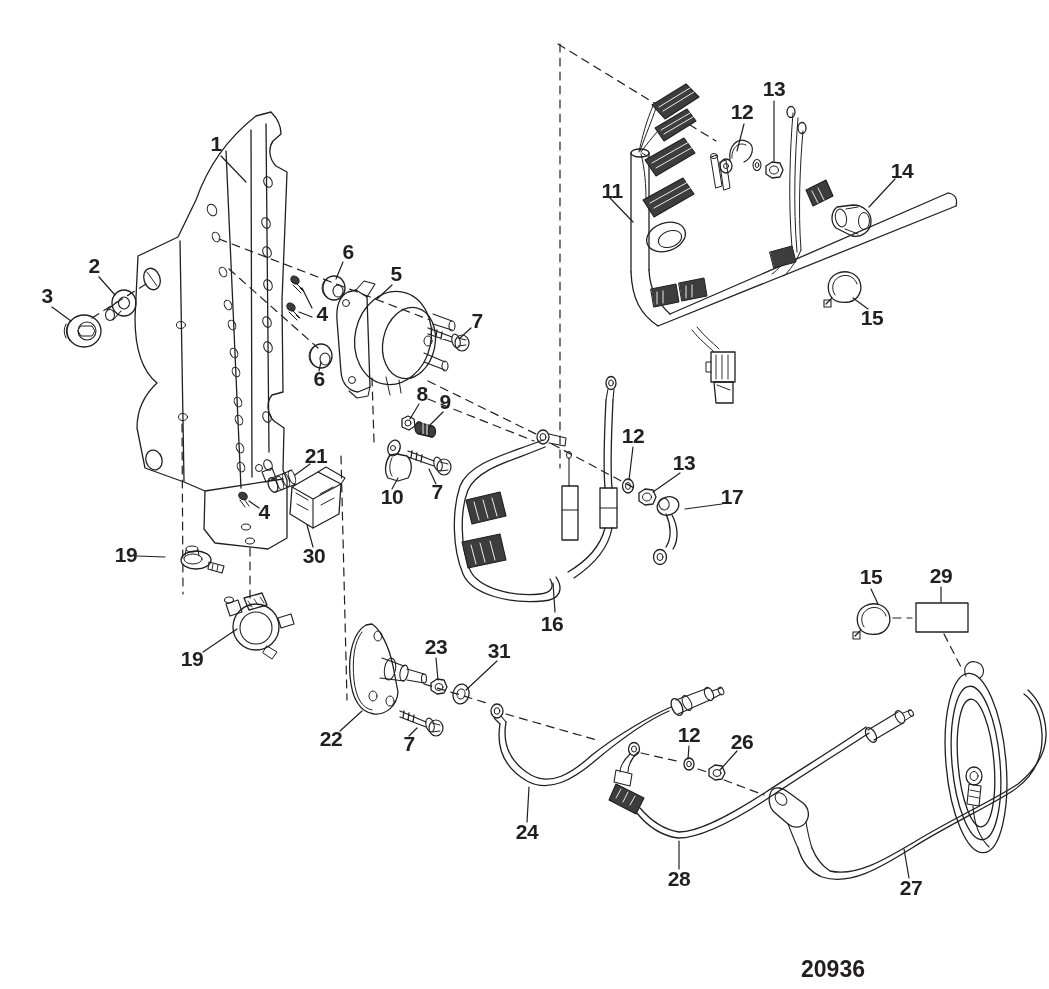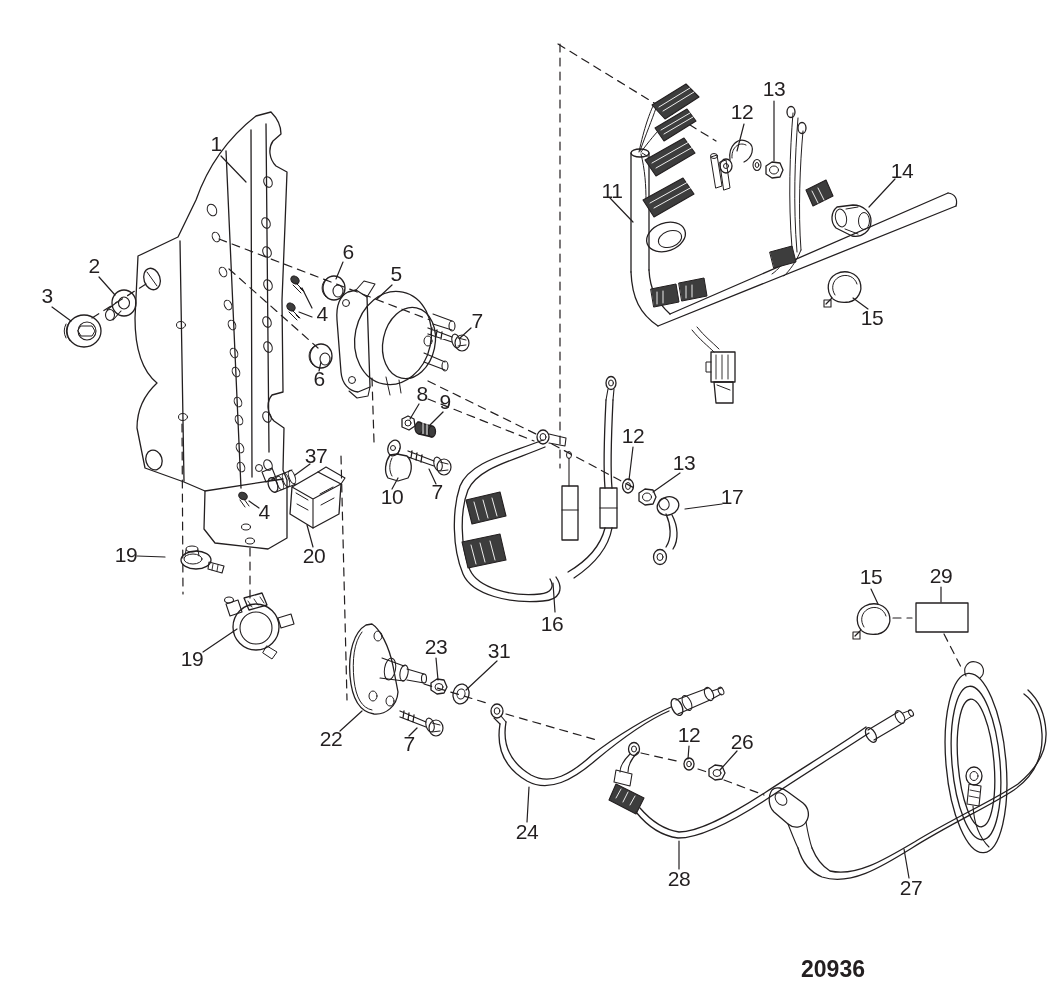--- a/index.html
+++ b/index.html
@@ -4,21 +4,21 @@
 <style>
   html,body{margin:0;padding:0;background:#fff;}
   .stage{
     position:relative;width:1049px;height:989px;background:#fff;
     font-family:"Liberation Sans",sans-serif;overflow:hidden;
   }
   .diagram-svg{position:absolute;left:0;top:0;}
   .labels{position:absolute;left:0;top:0;width:100%;height:100%;pointer-events:none;}
   .callout{
     position:absolute;transform:translate(-50%,-50%);
-    font-weight:normal;font-size:21px;color:#231f20;letter-spacing:-0.5px;
+    font-weight:bold;font-size:21px;color:#231f20;letter-spacing:-0.5px;
     white-space:nowrap;
   }
   .drawing-number{
     position:absolute;transform:translate(-50%,-50%);
     font-weight:bold;font-size:23px;color:#231f20;letter-spacing:0px;margin-top:36px;
   }
 </style>
 </head>
 <body>
 
@@ -532,22 +532,22 @@
   <div class="callout" style="left:689px;top:735px">12</div>
   <div class="callout" style="left:774px;top:89px">13</div>
   <div class="callout" style="left:684px;top:463px">13</div>
   <div class="callout" style="left:902px;top:171px">14</div>
   <div class="callout" style="left:872px;top:318px">15</div>
   <div class="callout" style="left:871px;top:577px">15</div>
   <div class="callout" style="left:552px;top:624px">16</div>
   <div class="callout" style="left:732px;top:497px">17</div>
   <div class="callout" style="left:126px;top:555px">19</div>
   <div class="callout" style="left:192px;top:659px">19</div>
-  <div class="callout" style="left:314px;top:556px">20</div>
-  <div class="callout" style="left:316px;top:456px">37</div>
+  <div class="callout" style="left:314px;top:556px">30</div>
+  <div class="callout" style="left:316px;top:456px">21</div>
   <div class="callout" style="left:331px;top:739px">22</div>
   <div class="callout" style="left:436px;top:647px">23</div>
   <div class="callout" style="left:527px;top:832px">24</div>
   <div class="callout" style="left:679px;top:879px">28</div>
   <div class="callout" style="left:742px;top:742px">26</div>
   <div class="callout" style="left:911px;top:888px">27</div>
   <div class="callout" style="left:499px;top:651px">31</div>
   <div class="callout" style="left:941px;top:576px">29</div>
   <div class="drawing-number" style="left:833px;top:933px">20936</div>
 </div>

